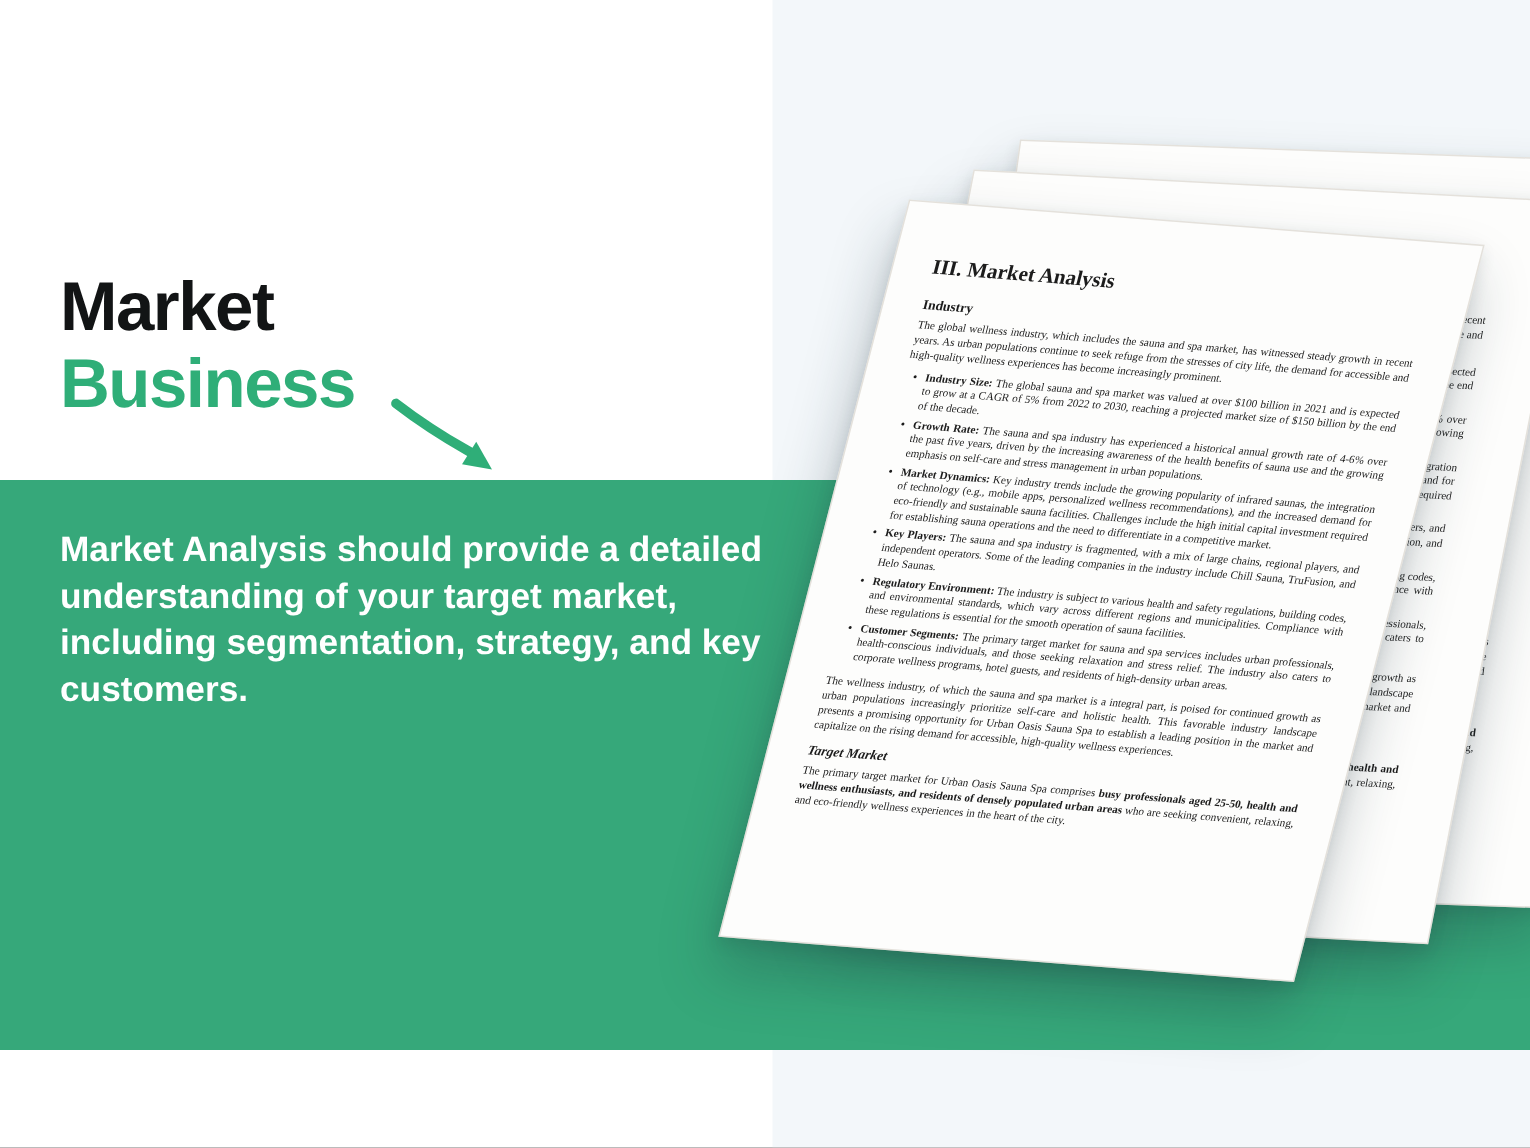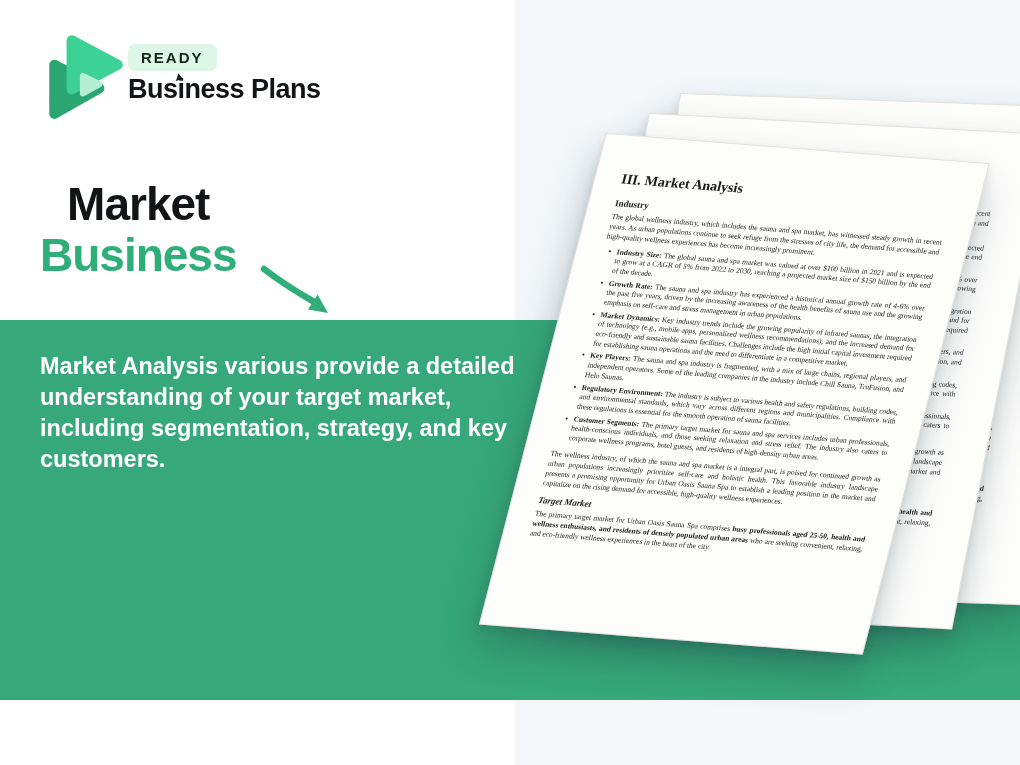--- a/index.html
+++ b/index.html
@@ -32,21 +32,21 @@
   .badge{display:inline-block;background:var(--badge-bg);color:#17251f;font-size:15px;
          font-weight:bold;letter-spacing:2px;padding:5px 13px;border-radius:7px;}
   .brand{position:relative;font-size:27px;font-weight:800;color:var(--text-dark);
          letter-spacing:-0.5px;margin-top:3px;}
   .brand-i-dot{position:absolute;left:49px;top:0px;width:0;height:0;
          border-left:6px solid #17251f;border-top:4px solid transparent;border-bottom:4px solid transparent;
          transform:rotate(18deg);}
 
   
   .hero{position:absolute;left:40px;top:179px;font-weight:800;font-size:46px;line-height:51px;letter-spacing:-1px;}
-  .hero-line1{color:var(--text-dark);text-align:center;}
+  .hero-line1{color:var(--text-dark);}
   .hero-line2{color:var(--accent-green);}
   .arrow-svg{position:absolute;left:256px;top:261px;width:84px;height:58px;}
   .arrow-path{fill:none;stroke:var(--accent-green);stroke-width:6.5;stroke-linecap:round;}
   .arrow-head{fill:var(--accent-green);}
 
   
   .band-copy{position:absolute;left:40px;top:351px;width:512px;color:#ffffff;
              font-size:23.5px;line-height:31px;font-weight:700;}
   .band-copy p{margin:0 0 32px 0;}
 
@@ -73,47 +73,33 @@
   .doc-bold{font-weight:bold;}
 </style>
 </head>
 <body>
 
 <div class="canvas">
 
   <div class="bg-right"></div>
   <div class="band"></div>
 
-  <div class="logo-row">
-    <svg class="logo-mark" viewBox="0 0 92 92">
-      <path class="t-dark" stroke-width="10" stroke-linejoin="round" d="M16 38 L16 86 L60 61 Z"></path>
-      <path class="t-bright" stroke-width="10" stroke-linejoin="round" d="M33 14 L33 62 L78 38 Z"></path>
-      <path class="t-pale" stroke-width="6" stroke-linejoin="round" d="M44 49 L44 66 L60 57 Z"></path>
-    </svg>
-    <div class="logo-text">
-      <span class="badge">READY</span>
-      <div class="brand">
-        <span>Business Plans</span>
-        <span class="brand-i-dot"></span>
-      </div>
-    </div>
-  </div>
 
   <div class="hero">
     <div class="hero-line1">Market</div>
     <div class="hero-line2">Business</div>
   </div>
 
   <svg class="arrow-svg" viewBox="0 0 84 58">
     <path class="arrow-path" d="M8 8 C 34 28, 50 36, 62 43"></path>
     <polygon class="arrow-head" points="72,52 52,48.5 61.5,33.5"></polygon>
   </svg>
 
   <div class="band-copy">
-    <p>Market Analysis various provide a detailed understanding of your target market, including segmentation, strategy, and key customers.</p>
+    <p>Market Analysis should provide a detailed understanding of your target market, including segmentation, strategy, and key customers.</p>
   </div>
 
   <div class="papers">
     <div class="sheet sheet3">
       <div class="doc-content">
           <div class="doc-title">III. Market Analysis</div>
           <div class="doc-h">Industry</div>
           <p class="doc-p">The global wellness industry, which includes the sauna and spa market, has witnessed steady growth in recent years. As urban populations continue to seek refuge from the stresses of city life, the demand for accessible and high-quality wellness experiences has become increasingly prominent.</p>
           <div class="doc-bullet">
             <span class="b-marker">•</span>

